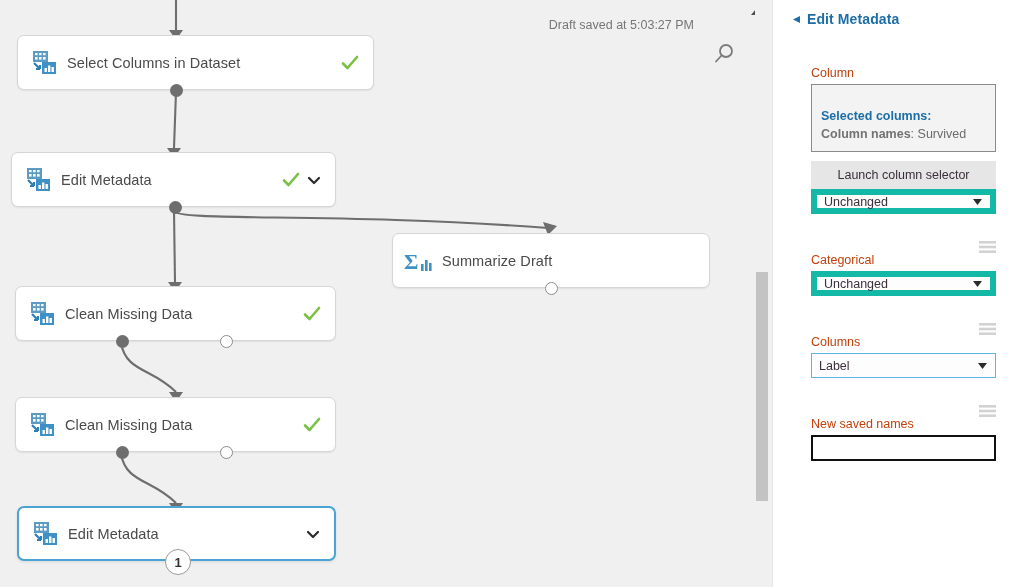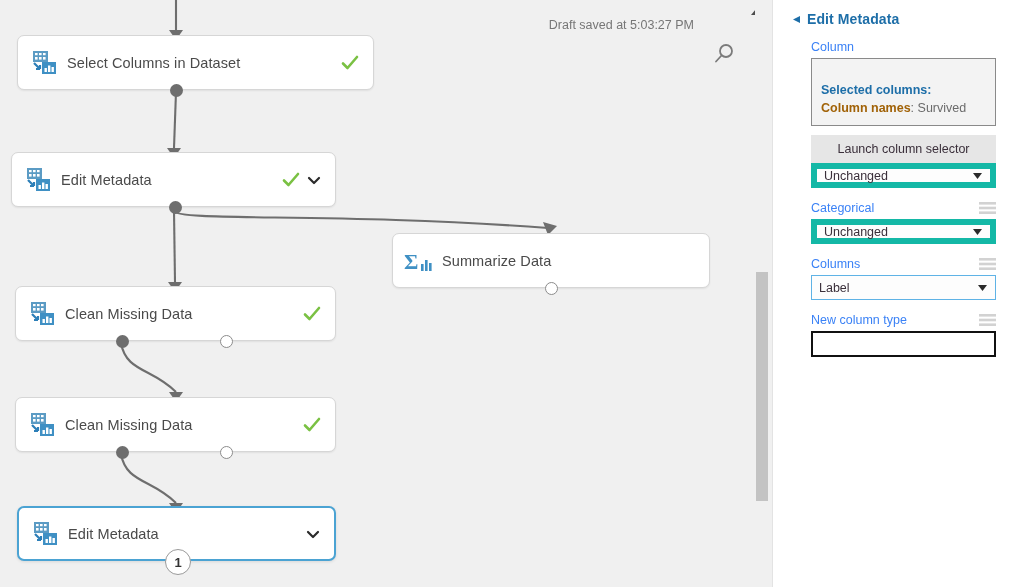--- a/index.html
+++ b/index.html
@@ -122,33 +122,33 @@
     font-size: 14px; font-weight: bold; color: #1d6ea8;
     letter-spacing: .1px;
   }
 
   .field { margin: 0 34px 0 38px; }
   .field-label-row {
     display: flex; align-items: center; justify-content: space-between;
     margin-top: 13px; margin-bottom: 4px;
   }
   .field-label {
-    font-size: 12.5px; color: #3b82f6;
+    font-size: 12.5px; color: #c2410c; margin-top: 26px;
   }
   .ham { width: 17px; height: 12px; flex: 0 0 17px; }
 
   .selcols-box {
     border: 1px solid #8a8a8a;
     background: #f3f3f3;
     padding: 22px 9px 8px 9px;
     line-height: 1.45;
   }
   .selcols-l1 { font-size: 12.5px; font-weight: bold; color: #1d6ea8; }
   .selcols-l2 { font-size: 12.5px; color: #6b6b6b; }
-  .selcols-l2 b { color: #a16207; }
+  .selcols-l2 b { color: #737373; }
 
   .btn-launch {
     margin-top: 9px;
     background: #e6e6e6;
     border: none;
     width: 100%;
     height: 28px;
     font-size: 12.5px;
     color: #3a2f3a;
     font-family: "Liberation Sans", sans-serif;
@@ -284,21 +284,21 @@
       <span class="node-icon">
         <svg viewBox="0 0 30 30" xmlns="http://www.w3.org/2000/svg">
           <text x="0" y="23" font-family="Liberation Serif, serif" font-size="22" font-weight="bold" fill="#3f90c4">Σ</text>
           <g fill="#3f90c4">
             <rect x="17" y="18" width="2.6" height="7"></rect>
             <rect x="21" y="14" width="2.6" height="11"></rect>
             <rect x="25" y="17" width="2.6" height="8"></rect>
           </g>
         </svg>
       </span>
-      <span class="node-label">Summarize Data</span>
+      <span class="node-label">Summarize Draft</span>
       <span class="port hollow" style="left:152px;top:48px;"></span>
     </div>
 
     <div class="node" style="left:15px;top:286px;width:321px;">
       <span class="node-icon">
         <svg viewBox="0 0 30 30" xmlns="http://www.w3.org/2000/svg">
           <rect x="4" y="3" width="15" height="11" fill="#5b9bc4"></rect>
           <g fill="#ffffff">
             <rect x="6" y="5" width="2.6" height="2.2"></rect>
               <rect x="10" y="5" width="2.6" height="2.2"></rect>
@@ -465,21 +465,21 @@
       <div class="select focused">
         <span>Label</span>
         <svg class="caret" viewBox="0 0 9 6" xmlns="http://www.w3.org/2000/svg">
           <polygon points="0,0 9,0 4.5,6" fill="#2b2b2b"></polygon>
         </svg>
       </div>
     </div>
 
     <div class="field">
       <div class="field-label-row">
-        <span class="field-label">New column type</span>
+        <span class="field-label">New saved names</span>
         <svg class="ham" viewBox="0 0 17 12" xmlns="http://www.w3.org/2000/svg">
           <g fill="#d2d2d2">
               <rect x="0" y="0" width="17" height="2.6"></rect>
               <rect x="0" y="4.7" width="17" height="2.6"></rect>
               <rect x="0" y="9.4" width="17" height="2.6"></rect>
             </g>
         </svg>
       </div>
       <input class="text-input" type="text" placeholder="" style="">
     </div>

